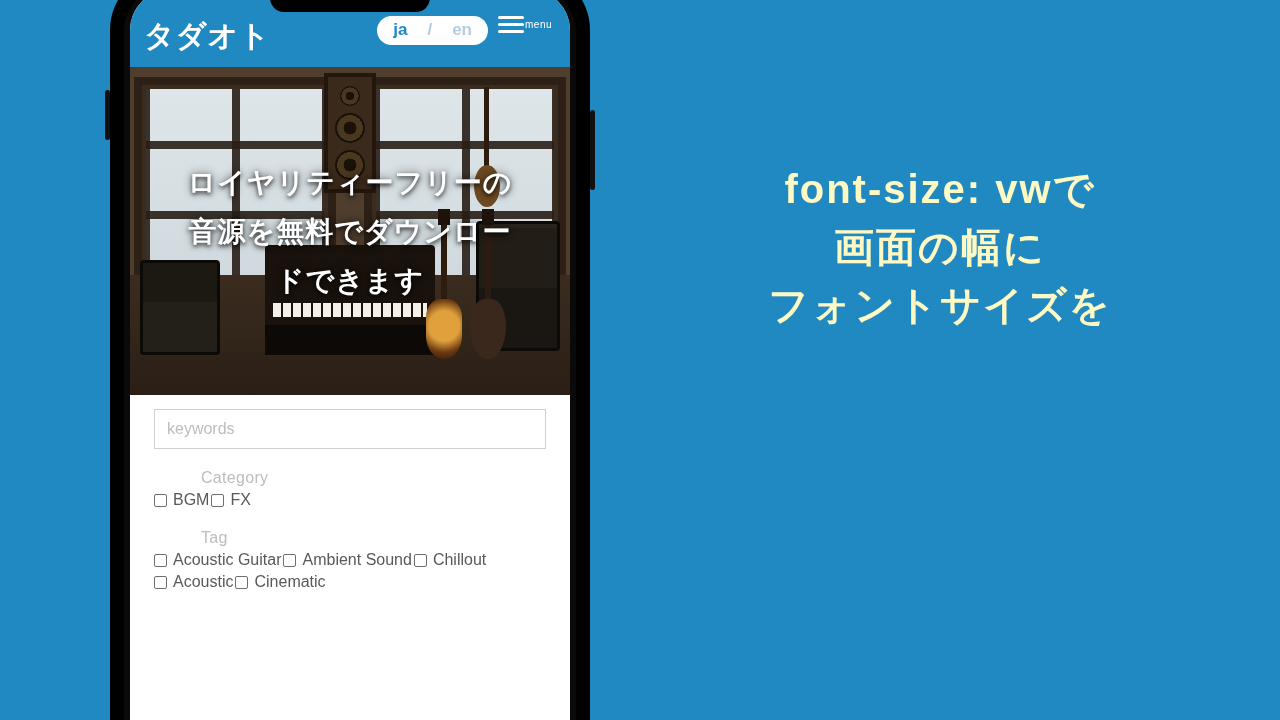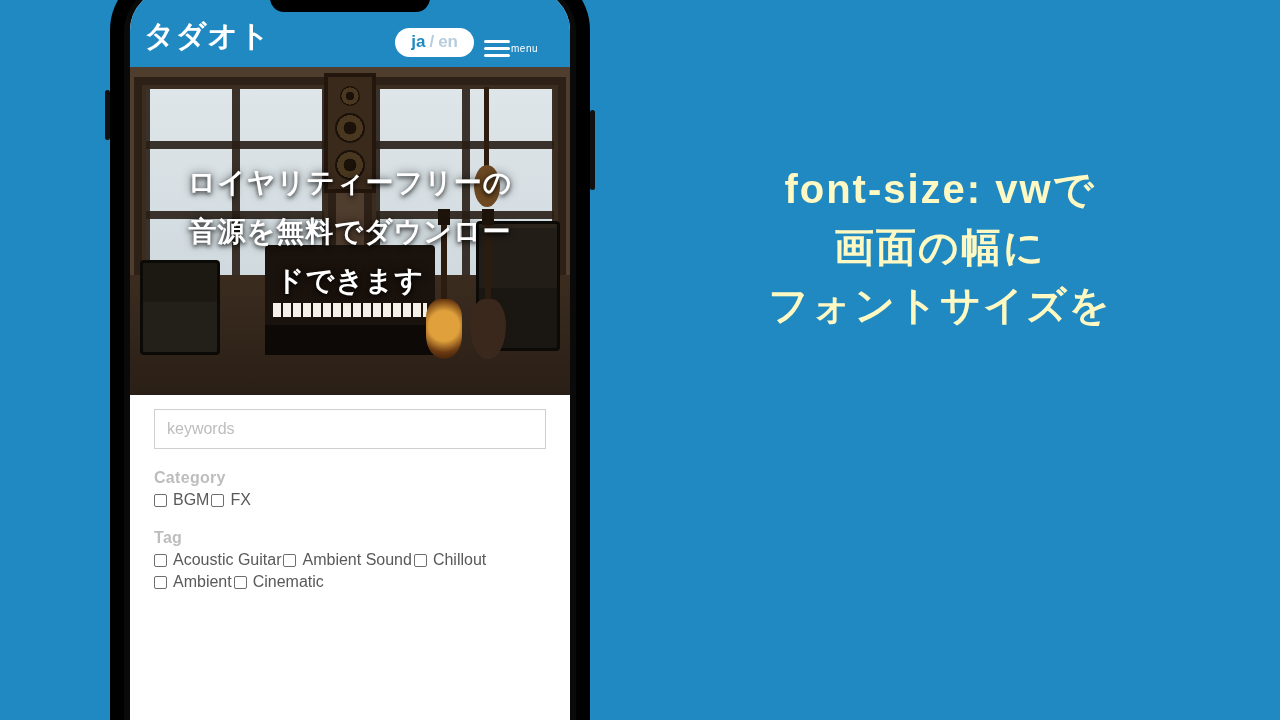--- a/index.html
+++ b/index.html
@@ -76,39 +76,39 @@
     background: #000;
     border-bottom-left-radius: 14px;
     border-bottom-right-radius: 14px;
   }
 
   
   .app-header {
     background: #2189c2;
     color: #fff;
     display: flex;
-    align-items: flex-end;
-    padding: 4px 32px 10px 14px;
+    align-items: flex-start;
+    padding: 4px 18px 10px 14px;
     gap: 10px;
   }
   .logo {
     font-weight: 900;
     font-size: 30px;
     letter-spacing: 1px;
     flex: 0 0 auto;
   }
   .spacer { flex: 1; }
   .lang-pill {
     background: #fff;
     color: #2189c2;
     border-radius: 999px;
     padding: 4px 16px 5px;
     font-weight: 700;
     font-size: 17px;
-    display: flex; gap: 4px;
+    display: flex; gap: 20px;
     align-items: baseline;
   }
   .lang-pill .muted { color: #b7cddd; font-weight: 600; }
   .menu-btn {
     display: flex; flex-direction: row; align-items: center;
     gap: 1px;
     color: #fff;
     cursor: pointer;
   }
   .menu-icon {
@@ -221,21 +221,21 @@
     flex:1;
   }
   .search-input{
     width:100%; height:40px;
     border:1px solid #cfcfcf;
     padding:0 12px;
     font-size:16px; color:#3b82f6;
   }
   .search-input::placeholder{ color:#bdbdbd; }
   .sect-label{
-    margin-top:20px; font-weight:700; color:#bdbdbd; font-size:16px; letter-spacing:0.3px;
+    margin-top:20px; font-weight:400; color:#bdbdbd; font-size:16px; letter-spacing:0.3px;margin-left:47px;
   }
   .checks{
     margin-top:4px;
     display:flex; flex-wrap:wrap; gap:4px 2px;
     color:#595959; font-size:16px;
   }
   .chk{ display:flex; align-items:center; gap:6px; white-space:nowrap;}
   .chk .box{
     width:13px;height:13px;border:1.5px solid #6e6e6e;border-radius:2px;display:inline-block;
   }
@@ -335,21 +335,21 @@
           <label class="chk">
             <span class="box"></span>
             <span>Ambient Sound</span>
           </label>
           <label class="chk">
             <span class="box"></span>
             <span>Chillout</span>
           </label>
           <label class="chk">
             <span class="box"></span>
-            <span>Ambient</span>
+            <span>Acoustic</span>
           </label>
           <label class="chk">
             <span class="box"></span>
             <span>Cinematic</span>
           </label>
         </div>
       </div>
 
     </div>
   </div>

